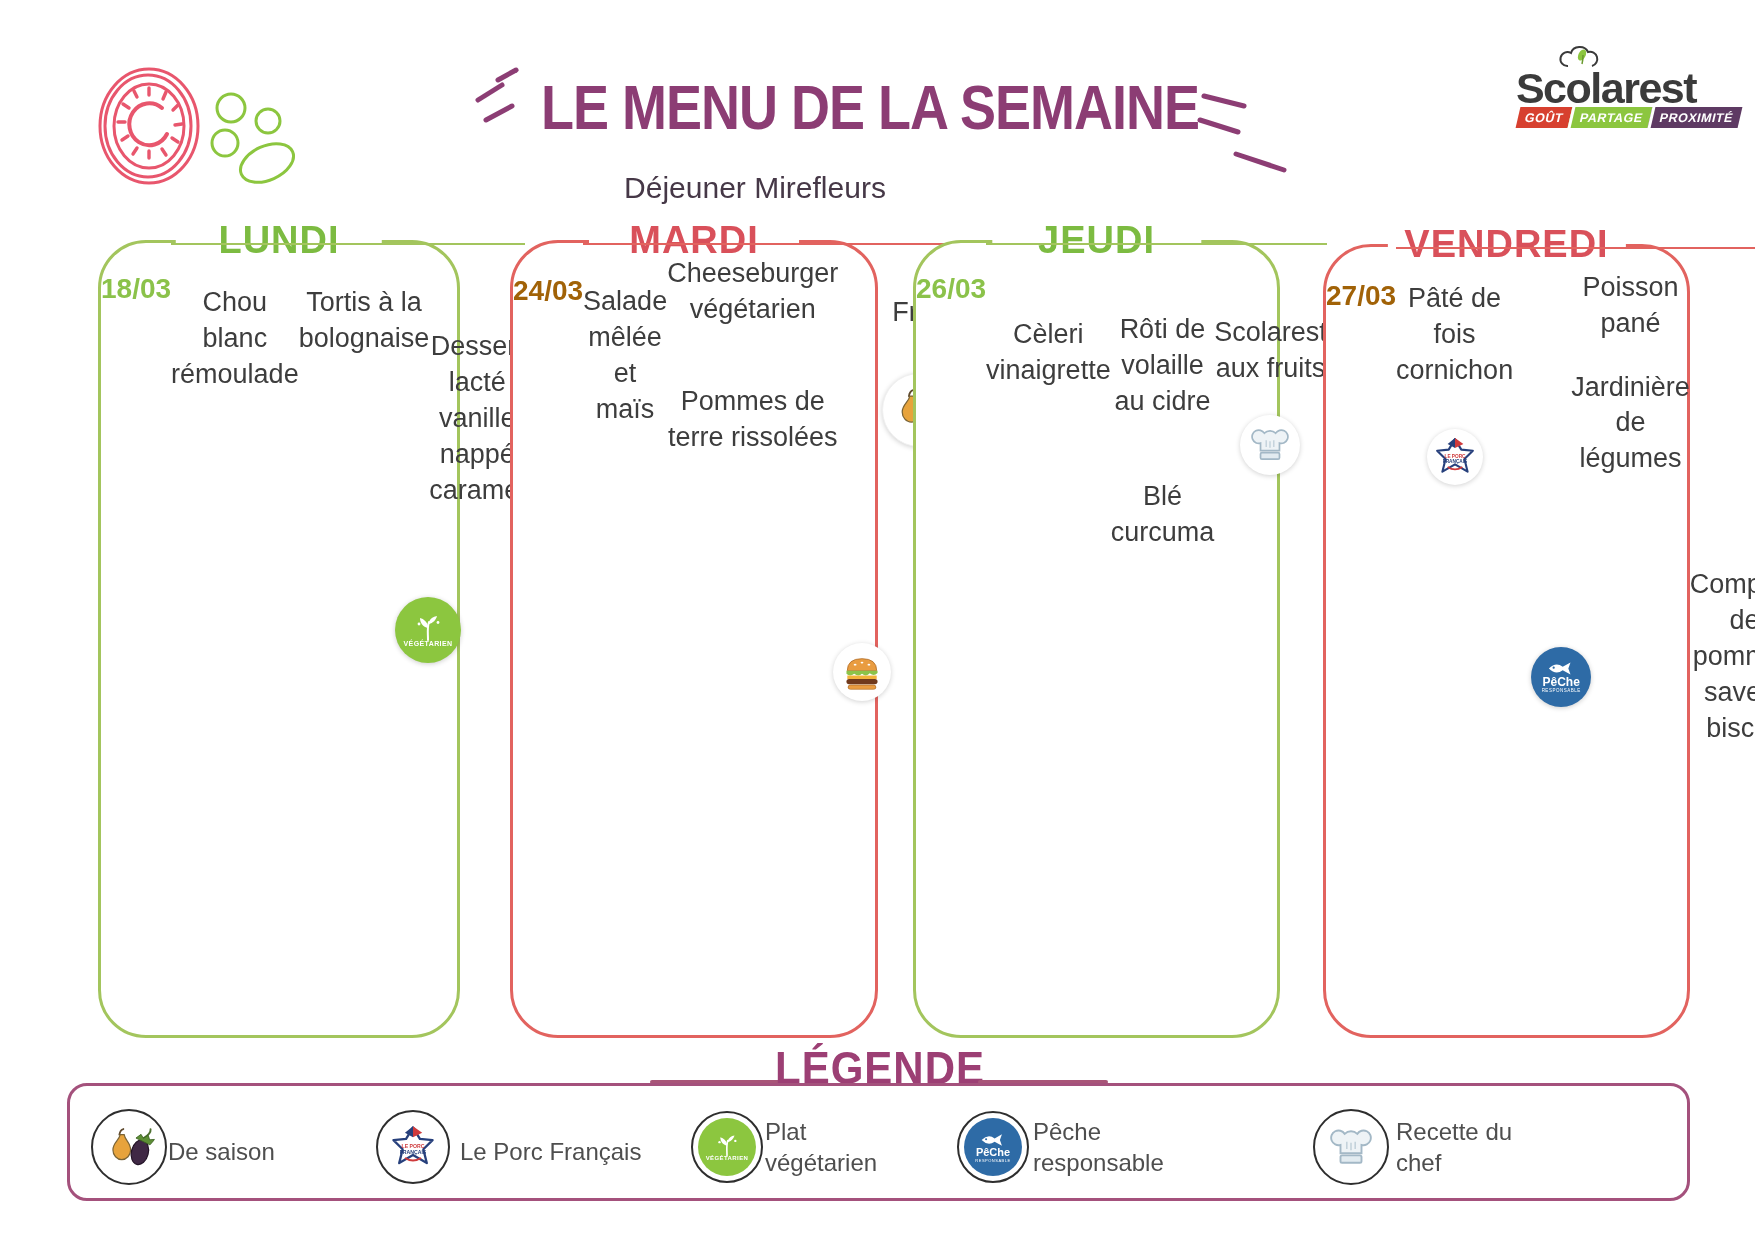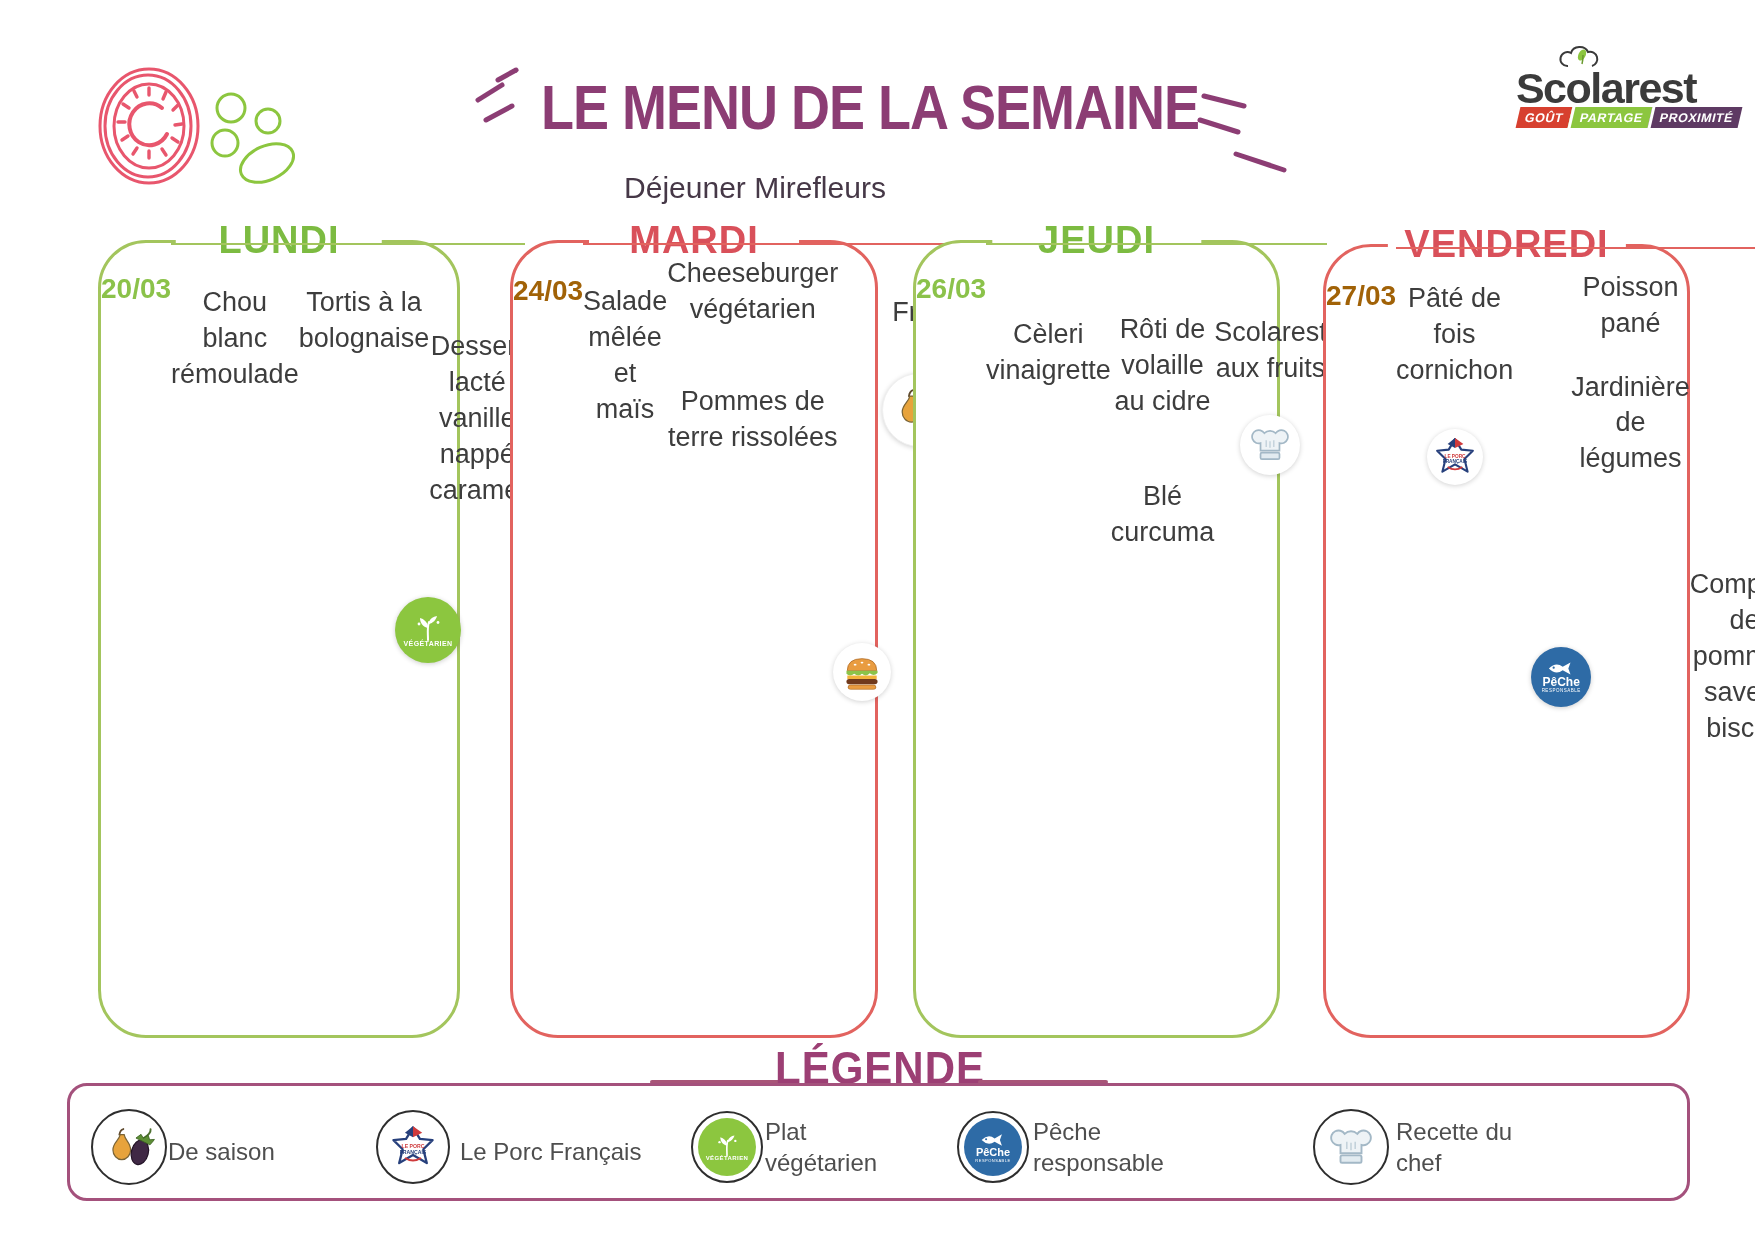--- a/index.html
+++ b/index.html
@@ -182,21 +182,21 @@
     <div class="brand-name">Scolarest</div>
     <div class="banner">
       <span class="bn-red">GOÛT</span>
       <span class="bn-green">PARTAGE</span>
       <span class="bn-purple">PROXIMITÉ</span>
     </div>
   </div>
 
   <section class="col green c-lundi" style="left:88px;top:240px;width:362px;height:798px">
     <div class="day-tab">LUNDI</div>
-    <div class="date">20/03</div>
+    <div class="date">18/03</div>
     <div class="sec lu-s1">
       <p class="item">Chou blanc rémoulade</p>
     </div>
     <div class="sec lu-s2">
       <p class="item">Tortis à la bolognaise</p>
     </div>
     <div class="sec lu-s3">
       <p class="item">Dessert lacté vanille nappé
 caramel</p>
     </div>

